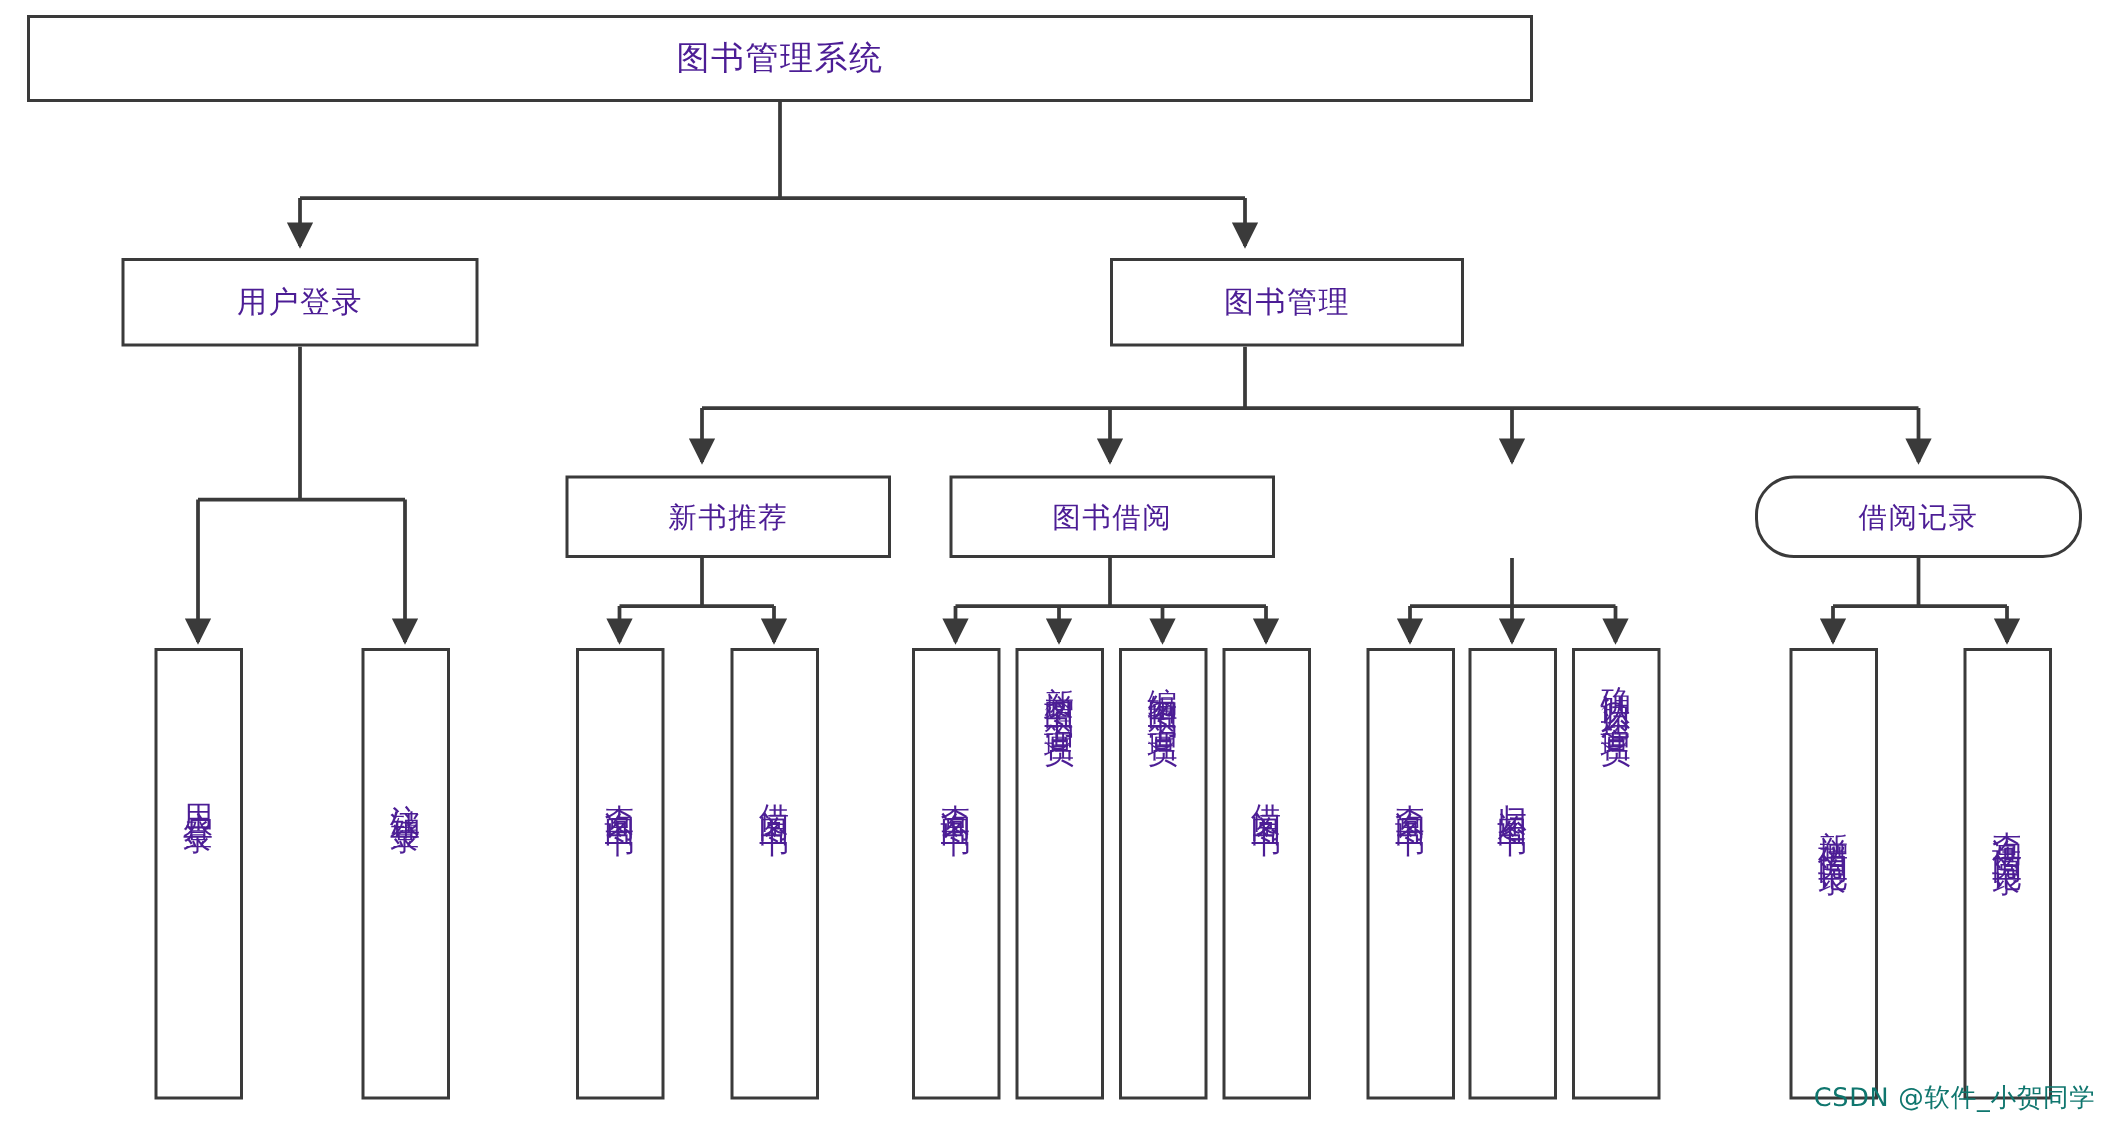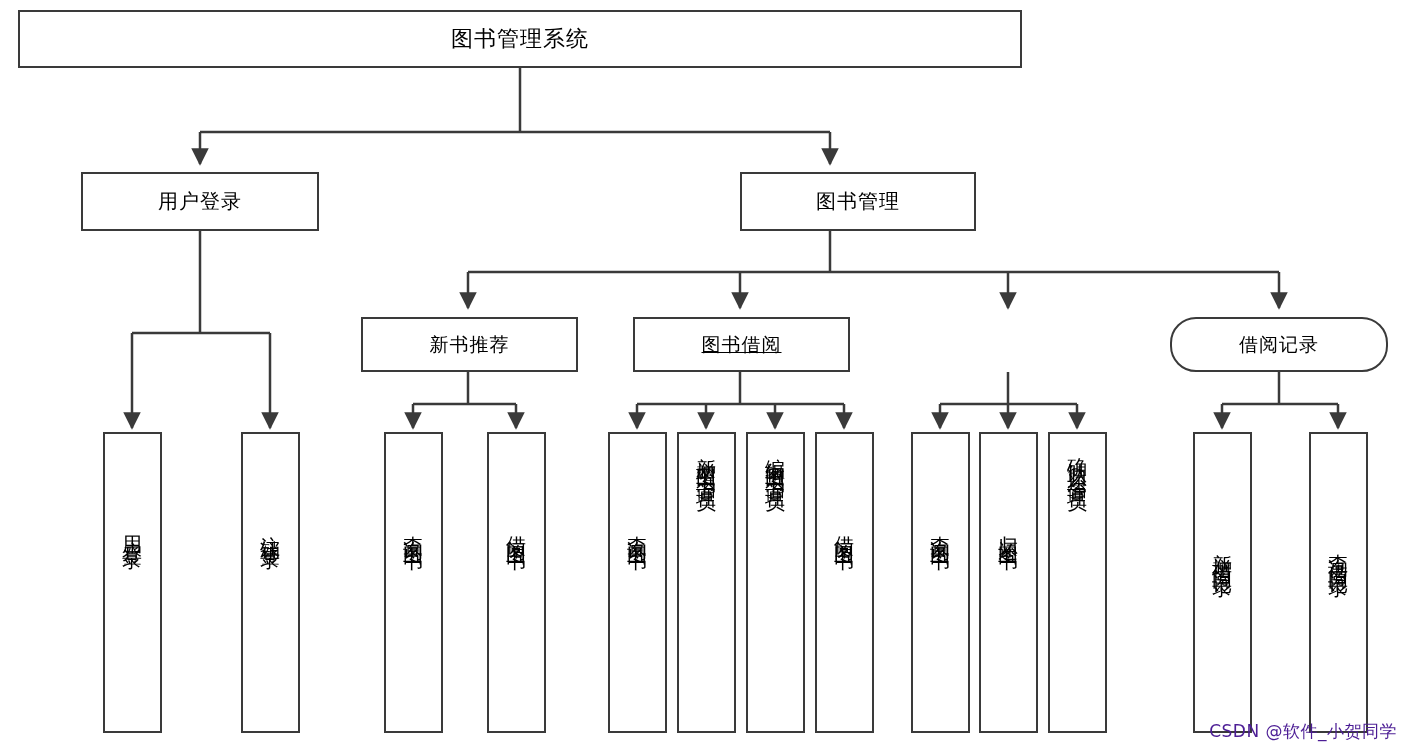--- a/index.html
+++ b/index.html
@@ -28,21 +28,21 @@
   }
   .node {
     position: absolute;
     box-sizing: border-box;
     border: 2px solid #3a3a3a;
     background: #ffffff;
     display: flex;
     align-items: center;
     justify-content: center;
     text-align: center;
-    color: #000000;
+    color: #4c1d95;
   }
   .node.root {
     font-size: 22px;
     letter-spacing: 1px;
   }
   .node.lvl2 {
     font-size: 20px;
     letter-spacing: 1px;
   }
   .node.lvl3 {
@@ -70,21 +70,21 @@
     padding-top: 100px;
   }
   .leaf.tall .vtext {
     padding-top: 4px;
   }
   .watermark {
     position: absolute;
     right: 8px;
     bottom: 4px;
     font-size: 17px;
-    color: #4c1d95;
+    color: #0f766e;
     letter-spacing: 0.5px;
     white-space: nowrap;
   }
 </style>
 </head>
 <body>
 
 <div id="canvas">
 
   <svg class="wires" viewBox="0 0 1405 747" xmlns="http://www.w3.org/2000/svg">
@@ -141,24 +141,24 @@
     <span>图书管理系统</span>
   </div>
 
   <div class="node lvl2" style="left:81px; top:172px; width:238px; height:59px;">
     <span>用户登录</span>
   </div>
   <div class="node lvl2" style="left:740px; top:172px; width:236px; height:59px;">
     <span>图书管理</span>
   </div>
 
-  <div class="node lvl3" style="left:361px; top:317px; width:217px; height:55px;">
+  <div class="node lvl3" style="left:377px; top:317px; width:217px; height:55px;">
     <span>新书推荐</span>
   </div>
-  <div class="node lvl3" style="left:633px; top:317px; width:217px; height:55px;text-decoration:underline;">
+  <div class="node lvl3" style="left:633px; top:317px; width:217px; height:55px;">
     <span>图书借阅</span>
   </div>
   <div class="node lvl3" style="left:1170px; top:317px; width:218px; height:55px;border-radius:26px;">
     <span>借阅记录</span>
   </div>
 
   <div class="node leaf mid" style="left:103px; top:432px; width:59px; height:301px;">
     <span class="vtext">用户登录</span>
   </div>
   <div class="node leaf mid" style="left:241px; top:432px; width:59px; height:301px;">

